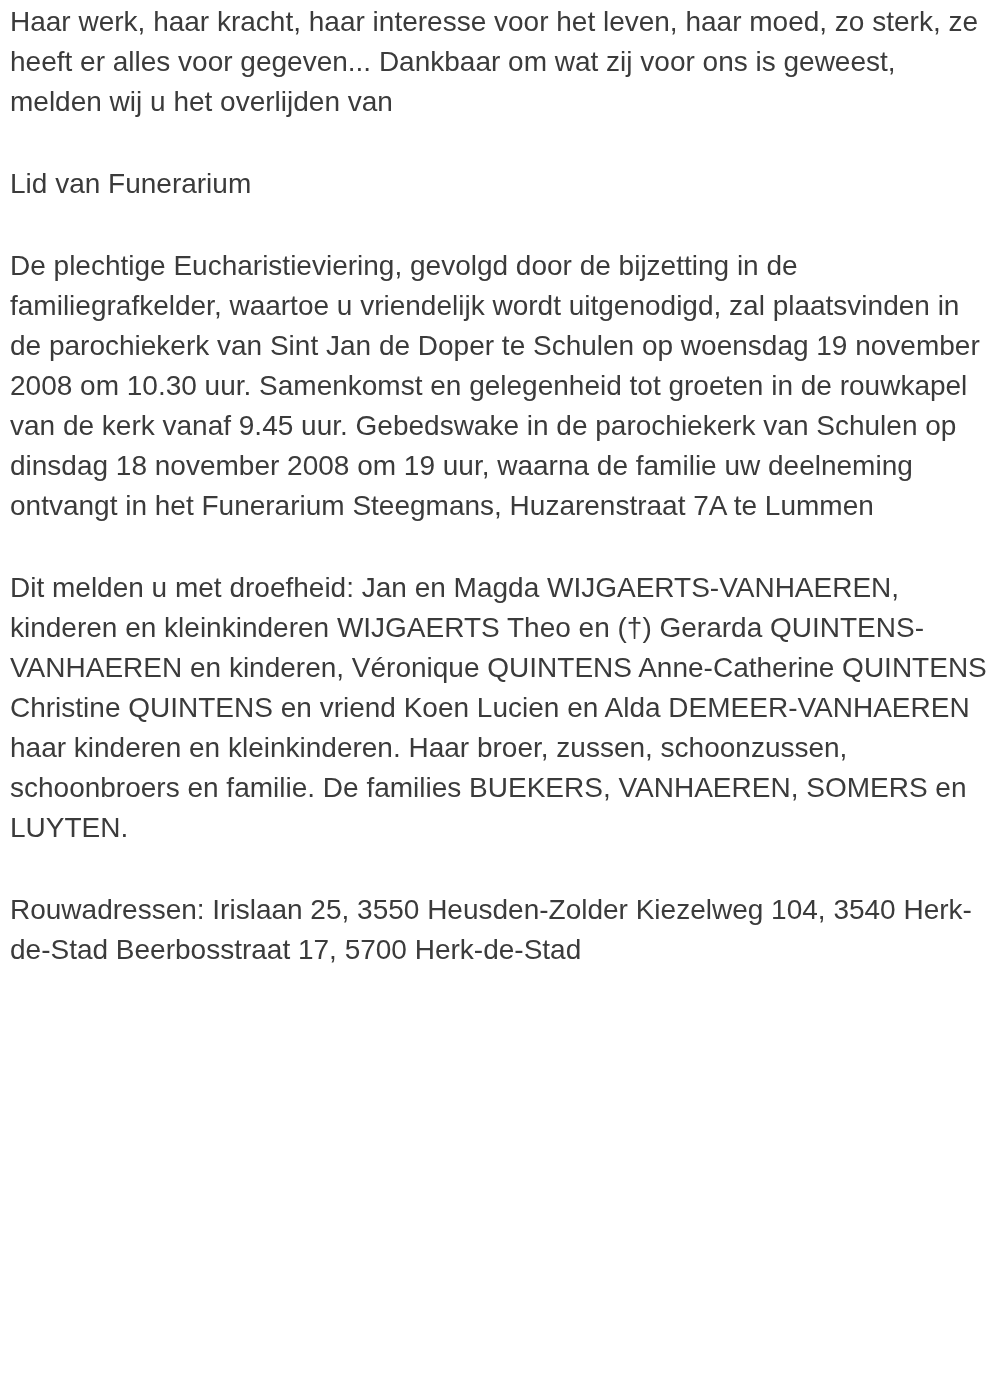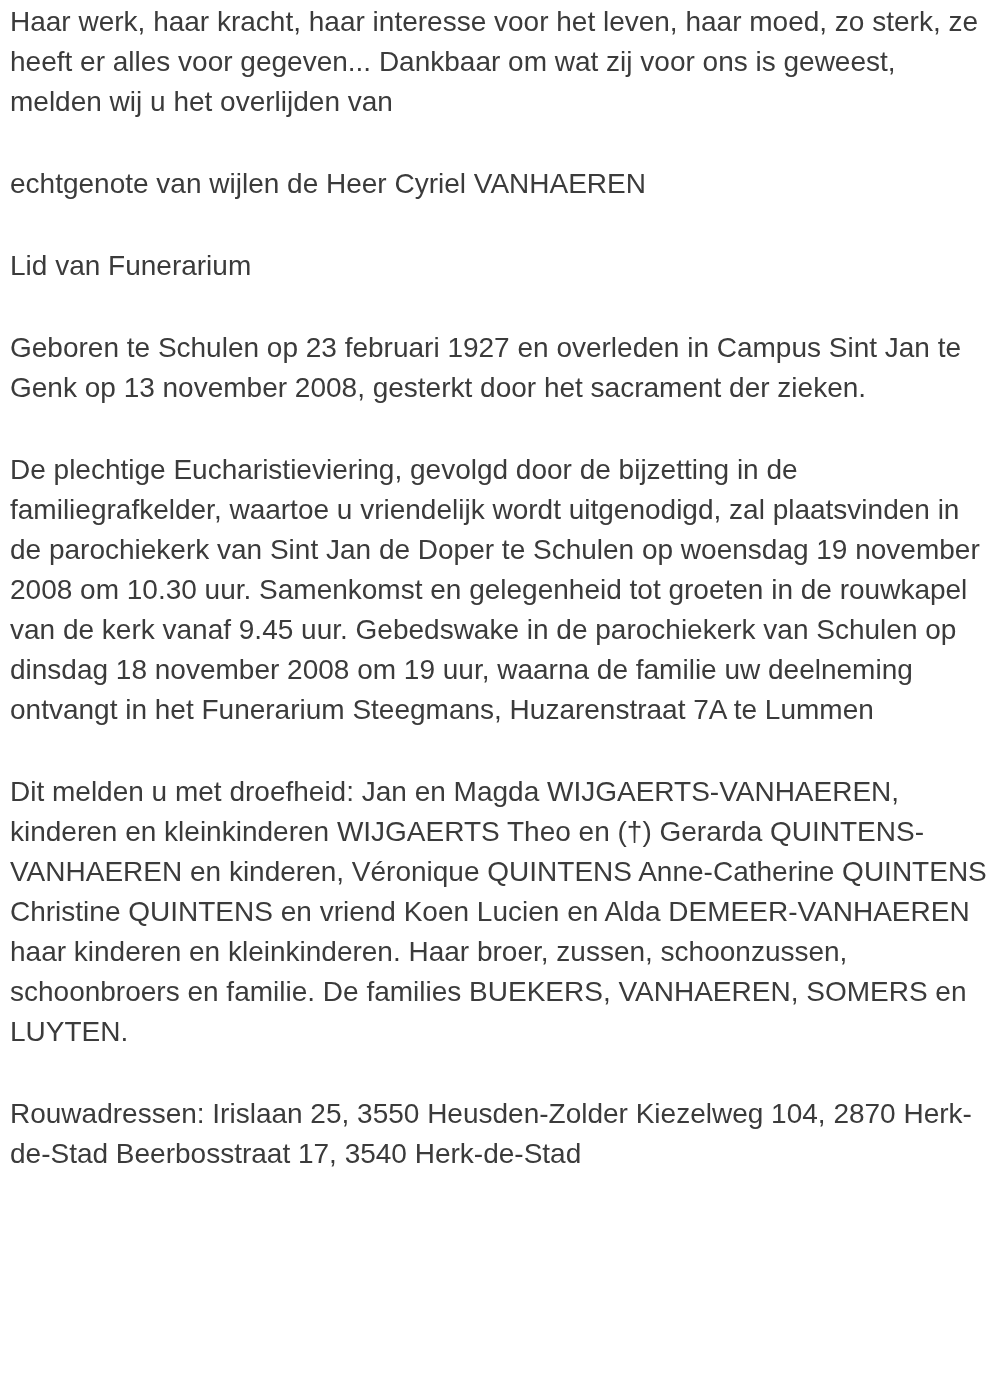--- a/index.html
+++ b/index.html
@@ -32,25 +32,23 @@
     margin-bottom: 0;
   }
 </style>
 </head>
 <body>
 
 <div class="obituary-document">
   <p>Haar werk, haar kracht, haar interesse voor het leven, haar moed, zo sterk, ze heeft er alles voor gegeven... Dankbaar om wat zij voor ons is geweest, melden wij u het overlijden van</p>
 
 
-  <p>echtgenote van wijlen de Heer Cyriel VANHAEREN</p>
 
   <p>Lid van Funerarium</p>
 
-  <p>Geboren te Schulen op 23 februari 1927 en overleden in Campus Sint Jan te Genk op 13 november 2008, gesterkt door het sacrament der zieken.</p>
 
   <p>De plechtige Eucharistieviering, gevolgd door de bijzetting in de familiegrafkelder, waartoe u vriendelijk wordt uitgenodigd, zal plaatsvinden in de parochiekerk van Sint Jan de Doper te Schulen op woensdag 19 november 2008 om 10.30 uur. Samenkomst en gelegenheid tot groeten in de rouwkapel van de kerk vanaf 9.45 uur. Gebedswake in de parochiekerk van Schulen op dinsdag 18 november 2008 om 19 uur, waarna de familie uw deelneming ontvangt in het Funerarium Steegmans, Huzarenstraat 7A te Lummen</p>
 
   <p>Dit melden u met droefheid: Jan en Magda WIJGAERTS-VANHAEREN, kinderen en kleinkinderen WIJGAERTS Theo en (†) Gerarda QUINTENS-VANHAEREN en kinderen, Véronique QUINTENS Anne-Catherine QUINTENS Christine QUINTENS en vriend Koen Lucien en Alda DEMEER-VANHAEREN haar kinderen en kleinkinderen. Haar broer, zussen, schoonzussen, schoonbroers en familie. De families BUEKERS, VANHAEREN, SOMERS en LUYTEN.</p>
 
-  <p>Rouwadressen: Irislaan 25, 3550 Heusden-Zolder Kiezelweg 104, 2870 Herk-de-Stad Beerbosstraat 17, 3540 Herk-de-Stad</p>
+  <p>Rouwadressen: Irislaan 25, 3550 Heusden-Zolder Kiezelweg 104, 3540 Herk-de-Stad Beerbosstraat 17, 5700 Herk-de-Stad</p>
 
 </div>
 
 </body></html>

